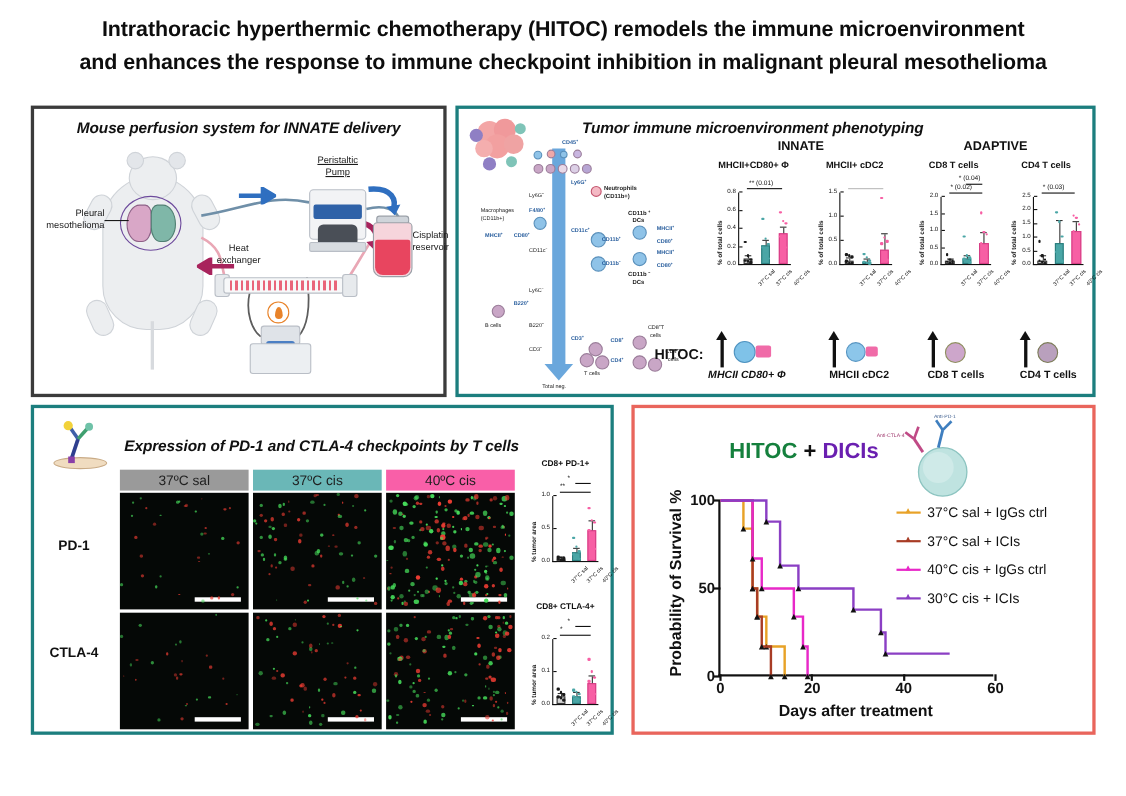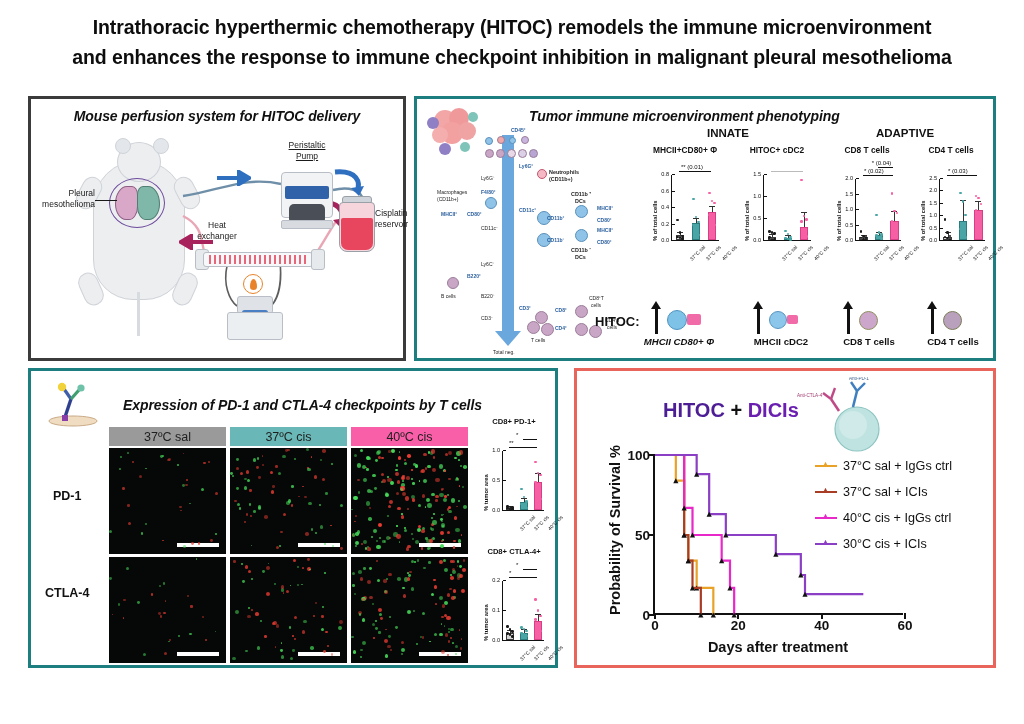--- a/index.html
+++ b/index.html
@@ -236,21 +236,21 @@
     position: absolute; width: 19px; height: 19px; border-radius: 50%;
     background: #cda6cb; border: 1.4px solid #8f8f5f;
   }
   .tc-ico2 {
     position: absolute; width: 19px; height: 19px; border-radius: 50%;
     background: #b9a0bd; border: 1.4px solid #7c7c58;
   }
 
   
   #panelC { left: 28px; top: 368px; width: 530px; height: 300px; }
-  #panelC .panel-title { position: absolute; left: 82px; top: 26px; margin-left: 10px; }
+  #panelC .panel-title { position: absolute; left: 82px; top: 26px; }
   .ab-ico { position: absolute; left: 14px; top: 10px; width: 56px; height: 48px; }
   .col-head {
     position: absolute; height: 19px; color: #1f1f1f; font-size: 12.5px;
     display: flex; align-items: center; justify-content: center;
   }
   .rowlab {
     position: absolute; font-size: 12.5px; font-weight: bold; color: #111;
   }
   .if-img {
     position: absolute; background: #050806; overflow: hidden;
@@ -305,21 +305,21 @@
 </style>
 </head>
 <body>
 
 <div class="title-block">
   <div class="title-line">Intrathoracic hyperthermic chemotherapy (HITOC) remodels the immune microenvironment</div>
   <div class="title-line">and enhances the response to immune checkpoint inhibition in malignant pleural mesothelioma</div>
 </div>
 
 <div class="panel panel-dark" id="panelA">
-  <div class="panel-title">Mouse perfusion system for HITOC delivery</div>
+  <div class="panel-title">Mouse perfusion system for INNATE delivery</div>
 
   <div class="perf-stage">
 
     <div class="mouse-body"></div>
     <div class="mouse-head"></div>
     <div class="mouse-ear" style="left:84px;top:14px;"></div>
     <div class="mouse-ear" style="left:122px;top:14px;"></div>
     <div class="mouse-limb" style="left:48px;top:52px;transform:rotate(28deg);"></div>
     <div class="mouse-limb" style="left:146px;top:52px;transform:rotate(-28deg);"></div>
     <div class="mouse-limb" style="left:50px;top:148px;transform:rotate(-24deg);"></div>
@@ -519,21 +519,21 @@
         <div class="pt" style="left: 41.4px; bottom: 13.65px; background: rgb(247, 95, 164);"></div>
       </div>
       <div class="ylab" style="left: 11px; top: 96px;">% of total cells</div>
       <div class="xcat" style="left: 42px; top: 99px;">37°C sal</div>
       <div class="xcat" style="left: 58px; top: 99px;">37°C cis</div>
       <div class="xcat" style="left: 74px; top: 99px;">40°C cis</div>
       <div class="sig-line" style="left: 38px; width: 32px; top: 26px; background: rgb(17, 17, 17);"></div>
       <div class="sig-txt" style="left: 40px; top: 19px;">** (0.01)</div>
     </div>
   <div class="chart" id="ch-mhcii_cdc2" style="left:316px;top:46px;width:88px;height:150px;">
-      <div class="chart-cat" style="position: absolute; left: 0px; top: 0px; width: 100%; font-size: 8.4px;">HITOC+ cDC2</div>
+      <div class="chart-cat" style="position: absolute; left: 0px; top: 0px; width: 100%; font-size: 8.4px;">MHCII+ cDC2</div>
       <div class="plot" style="left: 30px; top: 30px; width: 48px; height: 66px; position: absolute;">
         <div class="ytick" style="bottom: 0px; top: auto; transform: translateY(50%);">0.0</div>
         <div class="ytick" style="bottom: 22px; top: auto; transform: translateY(50%);">0.5</div>
         <div class="ytick" style="bottom: 44px; top: auto; transform: translateY(50%);">1.0</div>
         <div class="ytick" style="bottom: 66px; top: auto; transform: translateY(50%);">1.5</div>
         <div class="bar g" style="left: 3.52px; width: 8.96px; height: 3.08px;"></div>
         <div class="errbar" style="left: 8px; bottom: 3.08px; height: 1.54px;"></div>
         <div class="errcap" style="left: 5px; width: 6px; bottom: 4.62px;"></div>
         <div class="pt" style="left: 4.2px; bottom: 7.16px; background: rgb(26, 26, 26);"></div>
         <div class="pt" style="left: 6.8px; bottom: 6.28px; background: rgb(26, 26, 26);"></div>
@@ -1302,21 +1302,21 @@
       <div class="xcat" style="left: 67px; top: 97px;">40°C cis</div>
       <div class="sig-line" style="left: 35px; width: 28px; top: 30px; background: rgb(17, 17, 17);"></div>
       <div class="sig-txt" style="left: 35px; top: 23px;">*</div>
       <div class="sig-line" style="left: 49px; width: 14px; top: 22px; background: rgb(17, 17, 17);"></div>
       <div class="sig-txt" style="left: 42px; top: 15px;">*</div>
     </div>
 </div>
 
 <div class="panel panel-red" id="panelD">
   <div class="kd-title" style="left:86px;top:28px;">
-    <span style="color:#4c1d95">HITOC</span><span style="color:#111"> + </span><span style="color:#6a1fb0">DICIs</span>
+    <span style="color:#15803d">HITOC</span><span style="color:#111"> + </span><span style="color:#6a1fb0">DICIs</span>
   </div>
 
   <svg style="position:absolute;left:218px;top:6px;width:100px;height:78px;">
     <circle cx="62" cy="52" r="22" fill="#bfe3e0" stroke="#8cc4c0" stroke-width="1.2"></circle>
     <circle cx="58" cy="48" r="14" fill="#cfeae8"></circle>
     <path d="M58,30 L62,14" stroke="#3f7fbf" stroke-width="2.6"></path>
     <path d="M62,14 L56,5" stroke="#3f7fbf" stroke-width="2.4"></path>
     <path d="M62,14 L70,6" stroke="#3f7fbf" stroke-width="2.4"></path>
     <path d="M44,34 L36,22" stroke="#c04a86" stroke-width="2.6"></path>
     <path d="M36,22 L28,16" stroke="#c04a86" stroke-width="2.4"></path>

